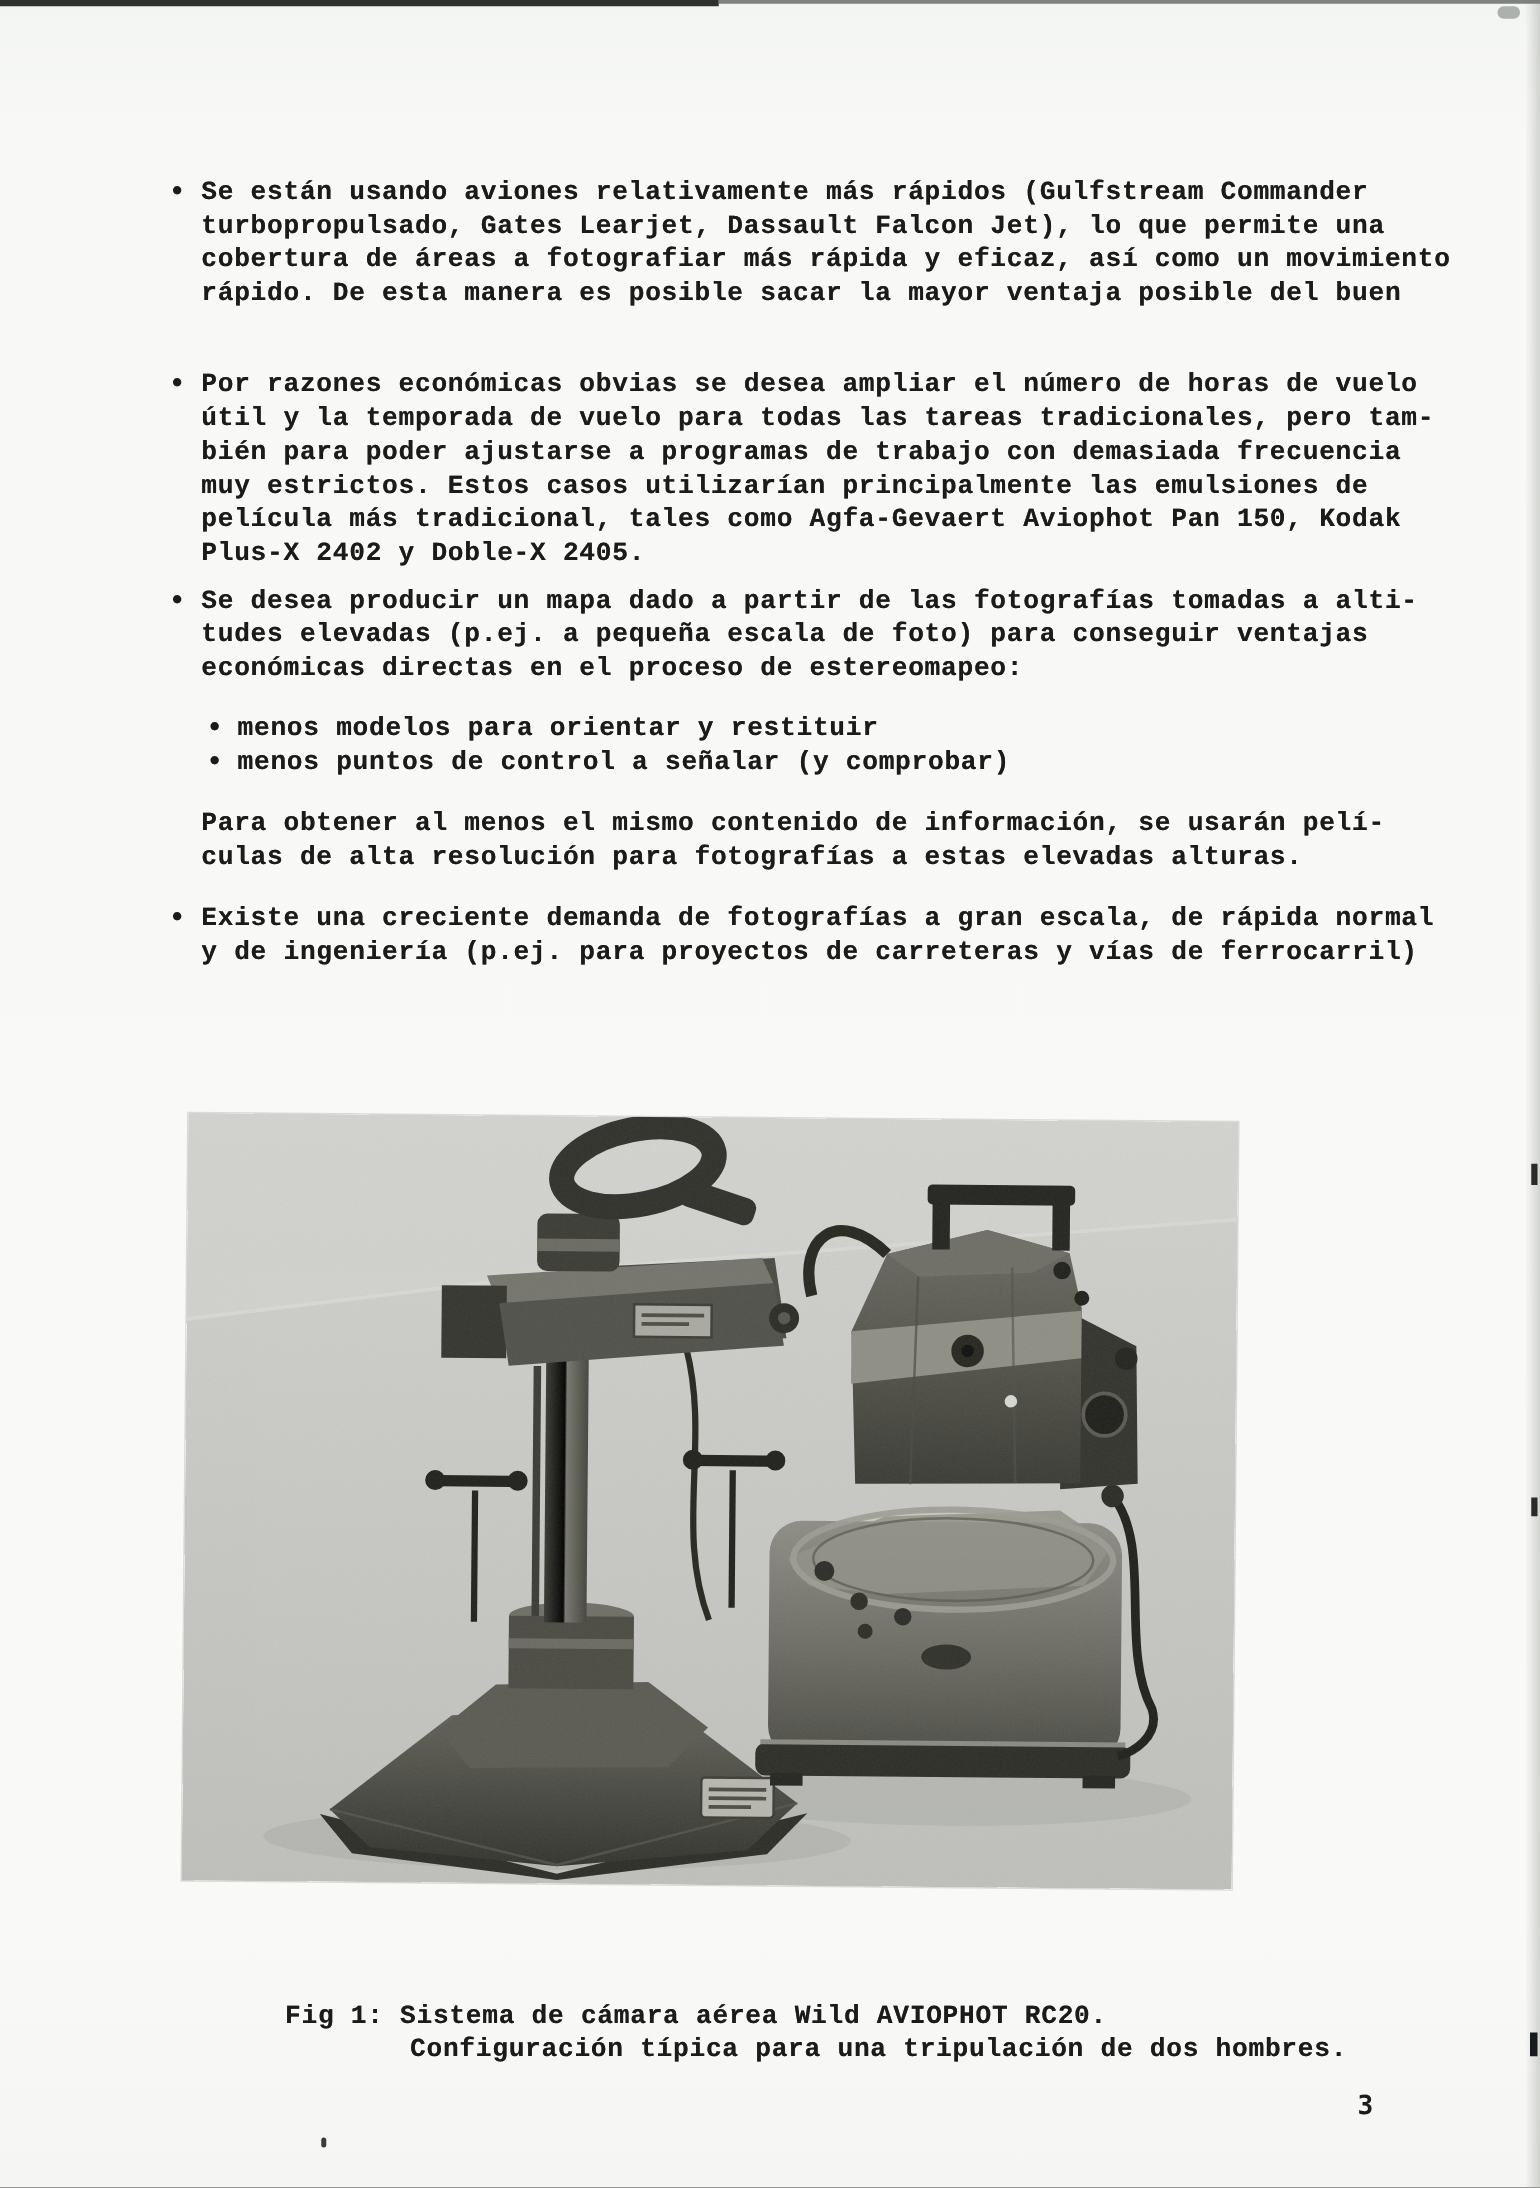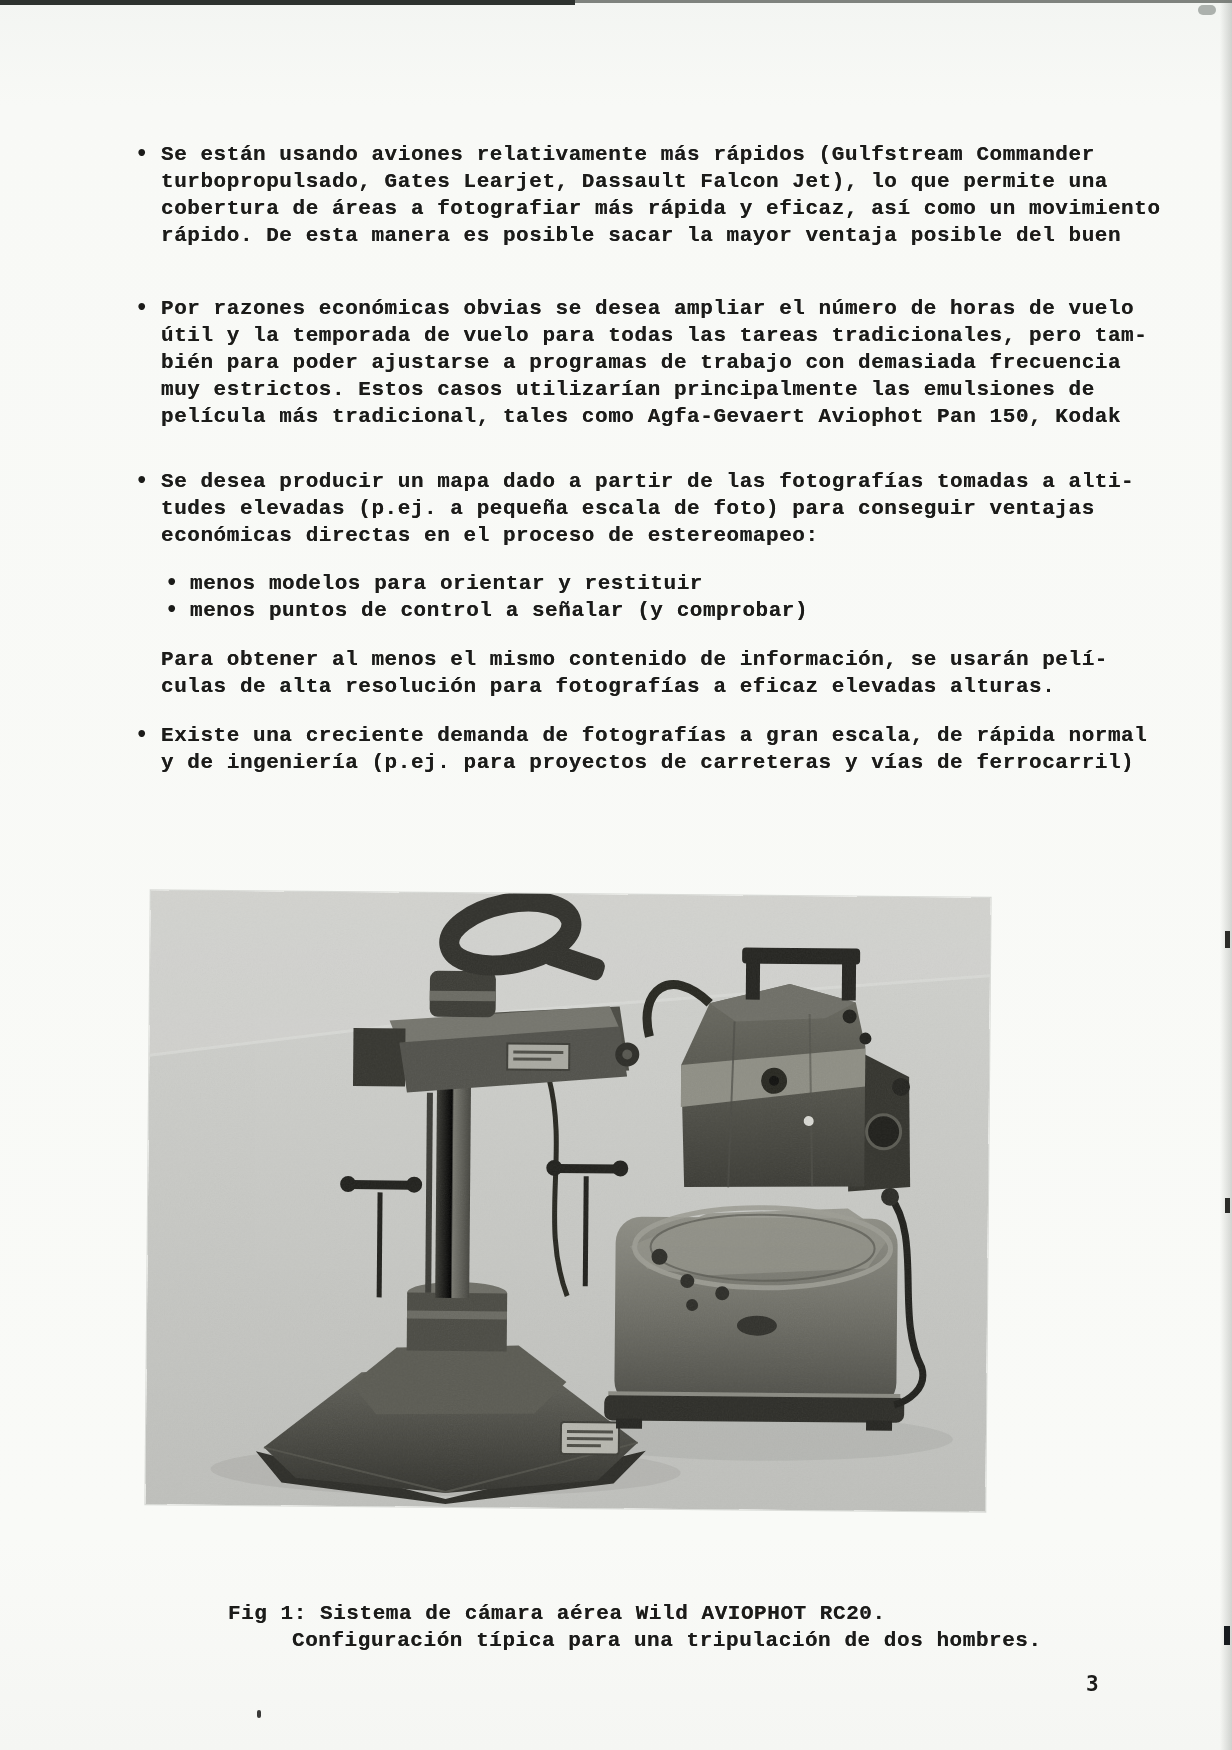--- a/index.html
+++ b/index.html
@@ -10,21 +10,21 @@
     font-weight:bold;color:#1b1b19;font-size:21px;line-height:27px;
     letter-spacing:0.55px;
   }
   .ln{height:27px;white-space:pre;text-shadow:0 0 0.5px rgba(25,25,25,.75);font-family:Liberation Mono, monospace;}
   .block{position:absolute;left:161px;}
   .block .marker{position:absolute;left:-25px;top:-1px;font-size:19px;}
   .subrow{position:absolute;left:190px;}
   .subrow .marker{position:absolute;left:-24px;top:-1px;font-size:19px;}
   .heading{position:absolute;left:228px;top:849px;white-space:pre;text-shadow:0 0 0.5px rgba(25,25,25,.75);}
   .caption{position:absolute;left:228px;top:1600px;}
-  .caption .ln2{margin-left:64px;}
+  .caption .ln2{margin-left:100px;}
   .pagenum{position:absolute;left:1086px;top:1671px;}
   .photo{position:absolute;left:148px;top:894px;width:840px;height:614px;transform:rotate(0.5deg);box-shadow:0 0 0 1px rgba(160,162,158,.35);}
   .photo svg{display:block;width:100%;height:100%;}
   
   .art{position:absolute;}
   .top-line-left{left:0;top:0;width:575px;height:5px;background:#2e322f;}
   .top-line-right{left:575px;top:0;width:657px;height:3px;background:#6a6f6a;opacity:.85;}
   .top-speck{left:1198px;top:5px;width:18px;height:10px;border-radius:5px;background:#9aa09b;opacity:.8;}
   .right-shadow{left:1220px;top:0;width:12px;height:1750px;background:linear-gradient(90deg,rgba(0,0,0,0),rgba(110,115,110,.28));}
   .tick1{left:1225px;top:931px;width:5px;height:17px;background:#2b2b28;}
@@ -57,20 +57,21 @@
   </div>
 
   <div class="block" style="top:295px">
     <span class="marker">•</span>
     <div>
         <div class="ln">Por razones económicas obvias se desea ampliar el número de horas de vuelo</div>
         <div class="ln">útil y la temporada de vuelo para todas las tareas tradicionales, pero tam-</div>
         <div class="ln">bién para poder ajustarse a programas de trabajo con demasiada frecuencia</div>
         <div class="ln">muy estrictos. Estos casos utilizarían principalmente las emulsiones de</div>
         <div class="ln">película más tradicional, tales como Agfa-Gevaert Aviophot Pan 150, Kodak</div>
+        <div class="ln">Plus-X 2402 y Doble-X 2405.</div>
       </div>
   </div>
 
   <div class="block" style="top:468px">
     <span class="marker">•</span>
     <div>
         <div class="ln">Se desea producir un mapa dado a partir de las fotografías tomadas a alti-</div>
         <div class="ln">tudes elevadas (p.ej. a pequeña escala de foto) para conseguir ventajas</div>
         <div class="ln">económicas directas en el proceso de estereomapeo:</div>
       </div>
@@ -81,21 +82,21 @@
     <div class="ln">menos modelos para orientar y restituir</div>
   </div>
   <div class="subrow" style="top:597px">
     <span class="marker">•</span>
     <div class="ln">menos puntos de control a señalar (y comprobar)</div>
   </div>
 
   <div class="block" style="top:646px">
     <div>
         <div class="ln">Para obtener al menos el mismo contenido de información, se usarán pelí-</div>
-        <div class="ln">culas de alta resolución para fotografías a eficaz elevadas alturas.</div>
+        <div class="ln">culas de alta resolución para fotografías a estas elevadas alturas.</div>
       </div>
   </div>
 
   <div class="block" style="top:722px">
     <span class="marker">•</span>
     <div>
         <div class="ln">Existe una creciente demanda de fotografías a gran escala, de rápida normal</div>
         <div class="ln">y de ingeniería (p.ej. para proyectos de carreteras y vías de ferrocarril)</div>
       </div>
   </div>

